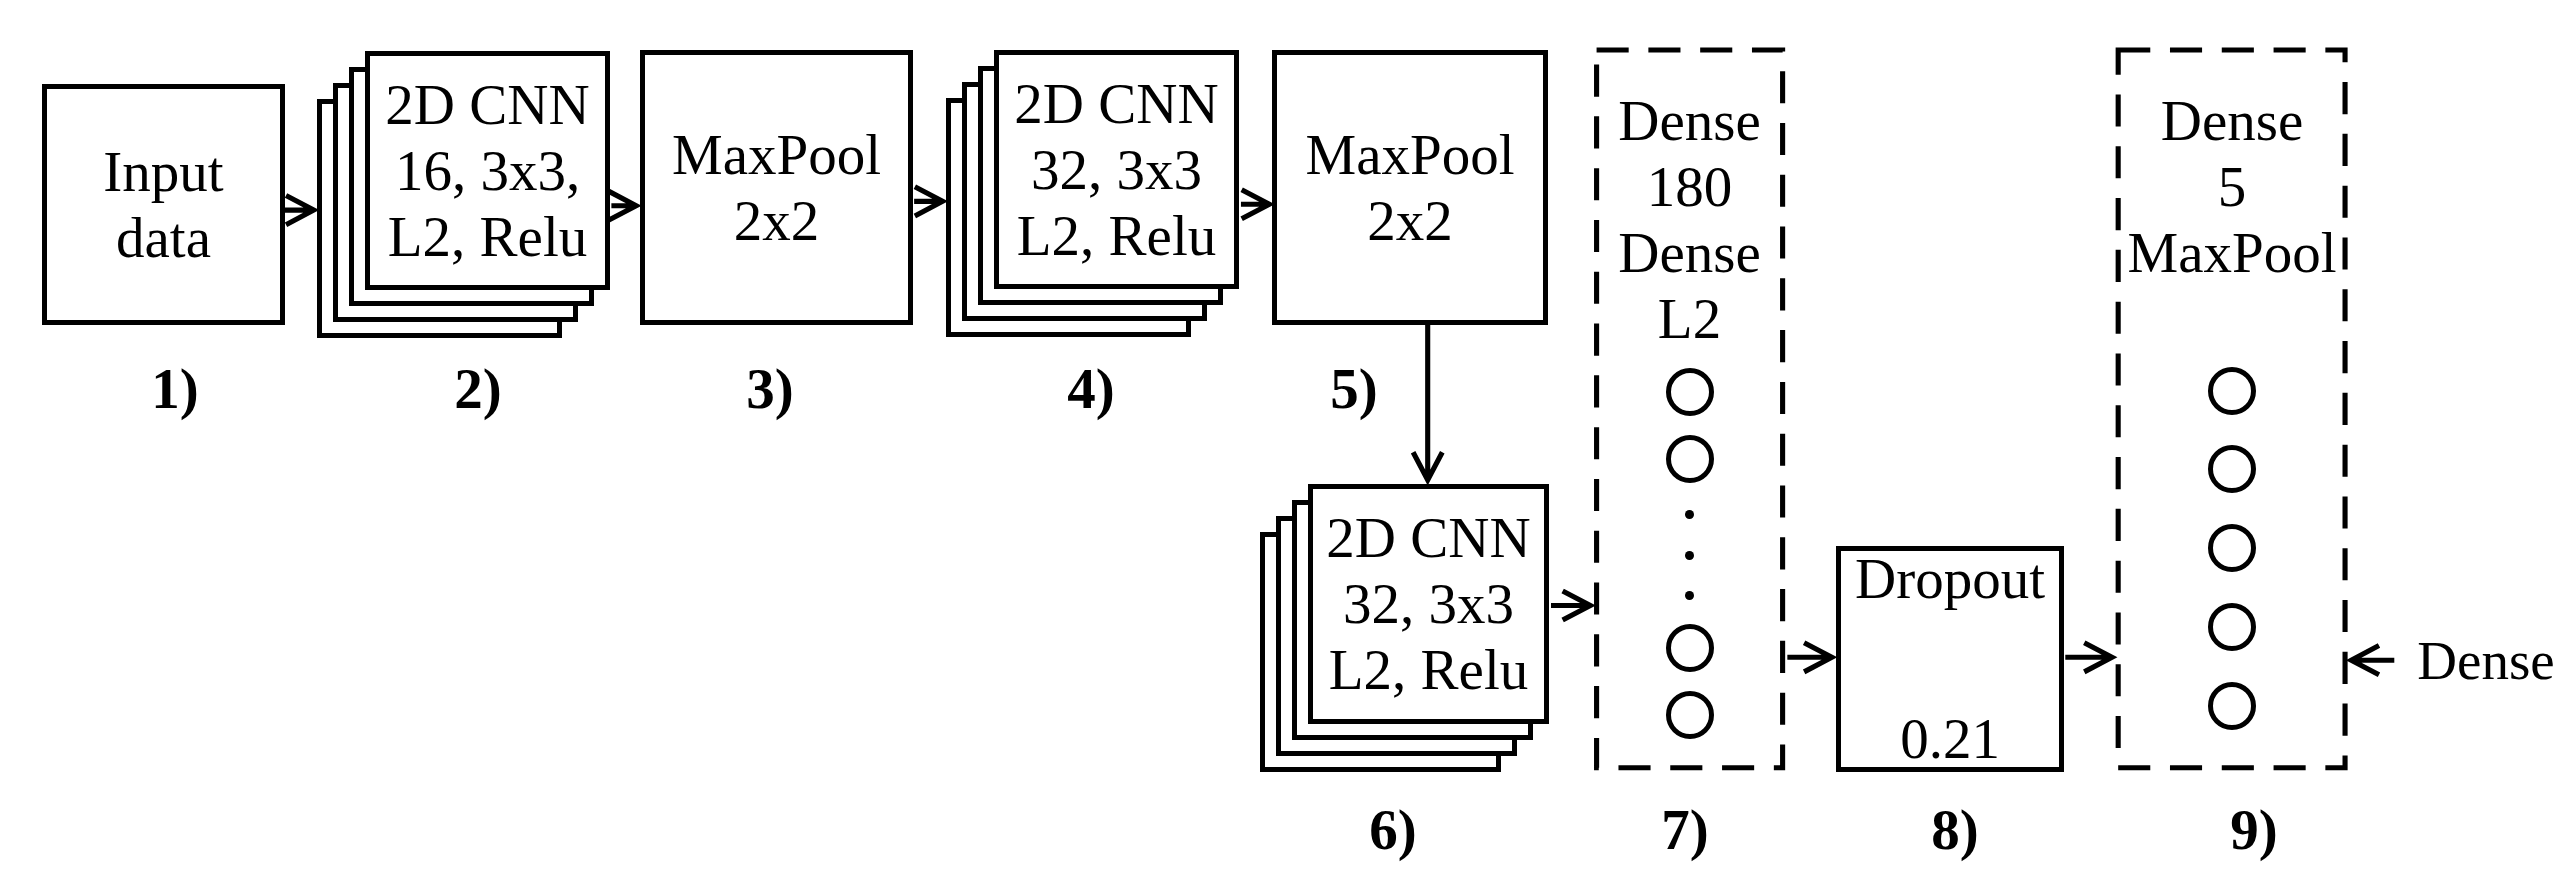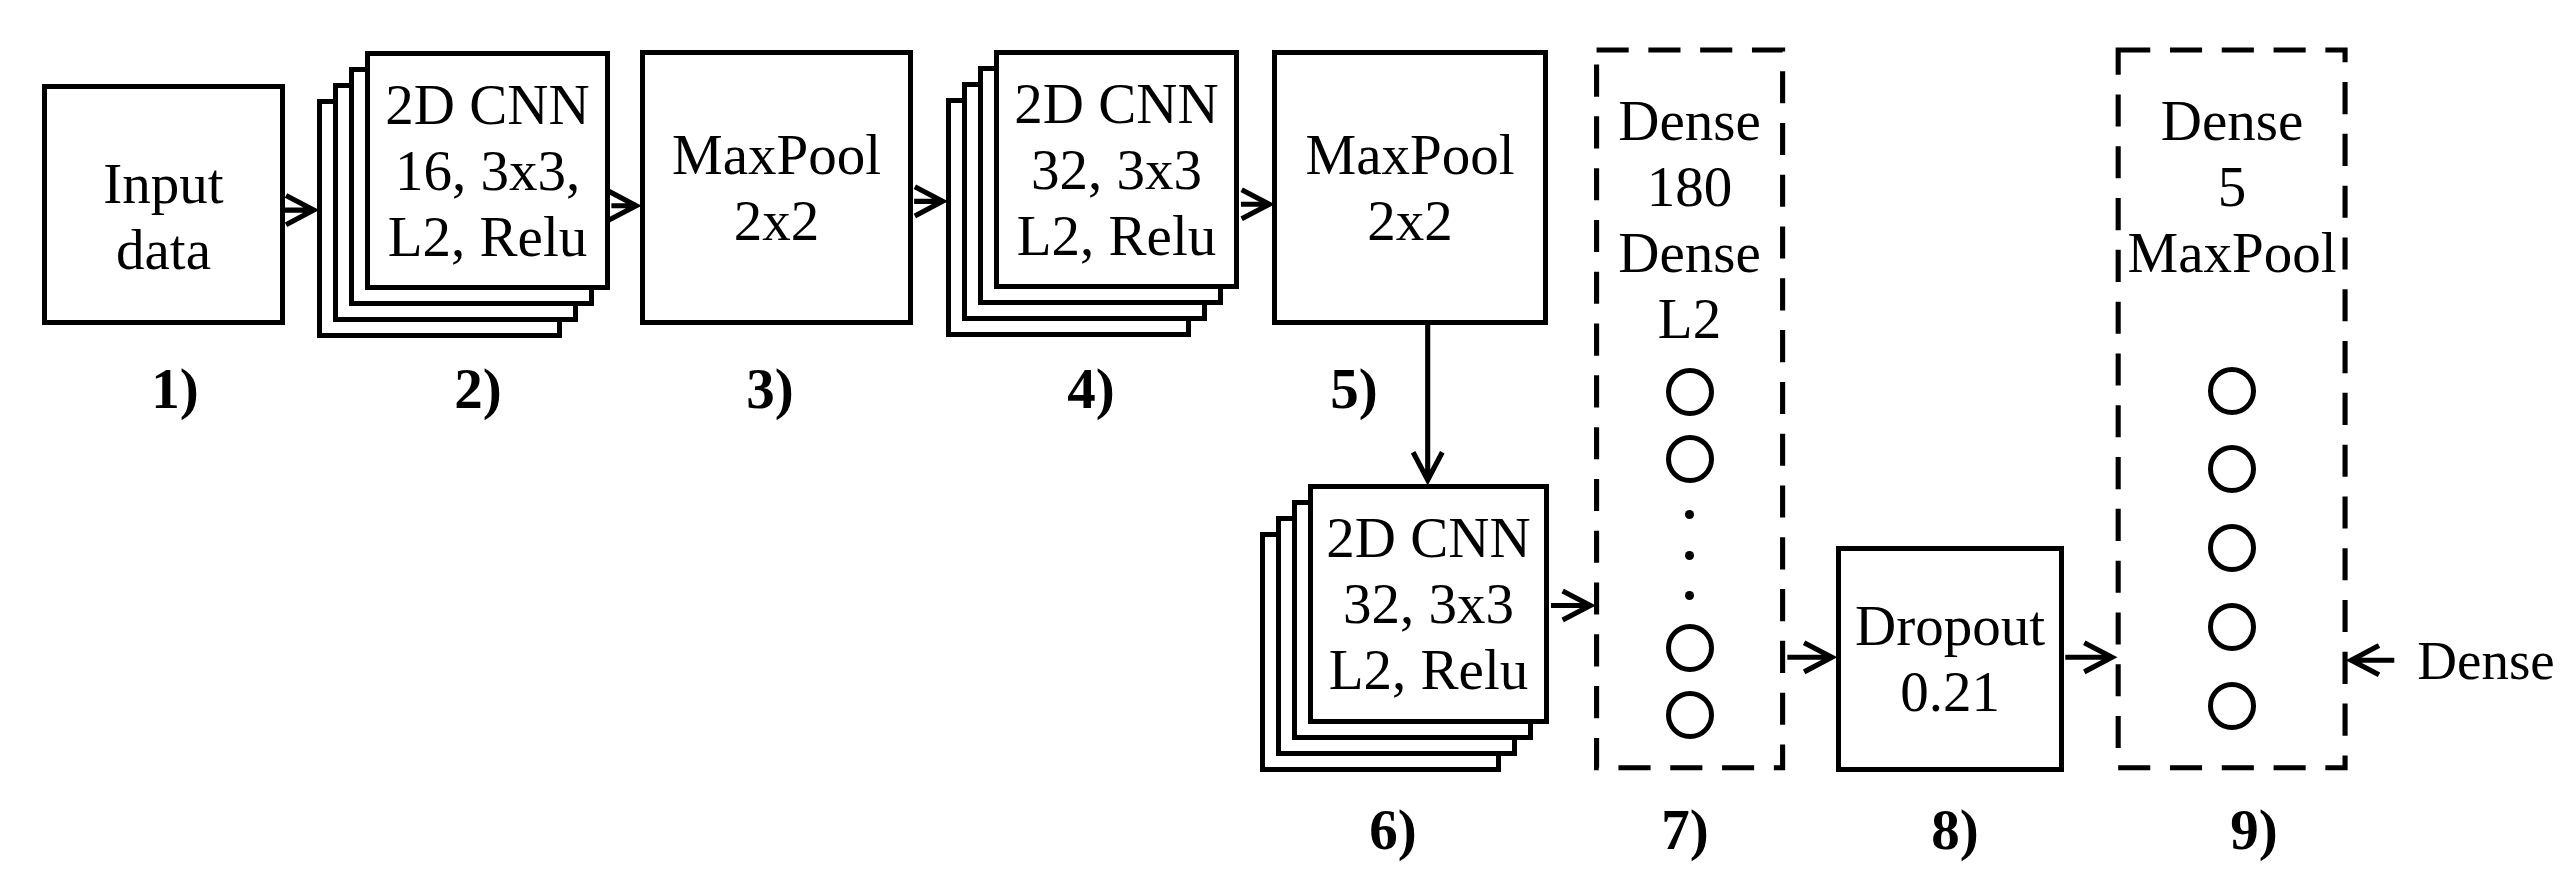--- a/index.html
+++ b/index.html
@@ -41,21 +41,21 @@
     <path d="M2126 830 L2180 830 M2142 810 L2180 830 L2142 850"></path>
 
     <path d="M2450 901 L2511 901 M2473 881 L2511 901 L2473 921"></path>
 
     <path d="M2831 901 L2895 901 M2857 881 L2895 901 L2857 921"></path>
 
     <path d="M3282 905 L3223 905 M3261 885 L3223 905 L3261 925"></path>
   </svg>
 
   <div class="box" style="left:42px;top:84px;width:243px;height:241px;"></div>
-  <div class="btext" style="left:42px;top:84px;width:243px;height:241px;margin-top:12px;">
+  <div class="btext" style="left:42px;top:84px;width:243px;height:241px;">
     <span>Input</span>
     <span>data</span>
   </div>
 
   <div class="box" style="left:317px;top:99px;width:245px;height:239px;"></div>
   <div class="box" style="left:333px;top:83px;width:245px;height:239px;"></div>
   <div class="box" style="left:349px;top:67px;width:245px;height:239px;"></div>
   <div class="box" style="left:365px;top:51px;width:245px;height:239px;"></div>
   <div class="btext" style="left:365px;top:51px;width:245px;height:239px;">
     <span>2D CNN</span>
@@ -103,21 +103,21 @@
   </div>
   <div class="circle" style="left:1666px;top:368px;"></div>
   <div class="circle" style="left:1666px;top:435px;"></div>
   <div class="dot" style="left:1685px;top:510px;"></div>
   <div class="dot" style="left:1685px;top:551px;"></div>
   <div class="dot" style="left:1685px;top:591px;"></div>
   <div class="circle" style="left:1666px;top:624px;"></div>
   <div class="circle" style="left:1666px;top:691px;"></div>
 
   <div class="box" style="left:1836px;top:546px;width:228px;height:226px;"></div>
-  <div class="btext" style="left:1836px;top:546px;width:228px;height:226px;">
+  <div class="btext" style="left:1836px;top:546px;width:228px;height:226px;justify-content:space-between;">
     <span>Dropout</span>
     <span>0.21</span>
   </div>
 
   <div class="dtext" style="left:2116px;top:88px;width:232px;">
     <span>Dense</span>
     <span>5</span>
     <span>MaxPool</span>
   </div>
   <div class="circle" style="left:2208px;top:367px;"></div>

